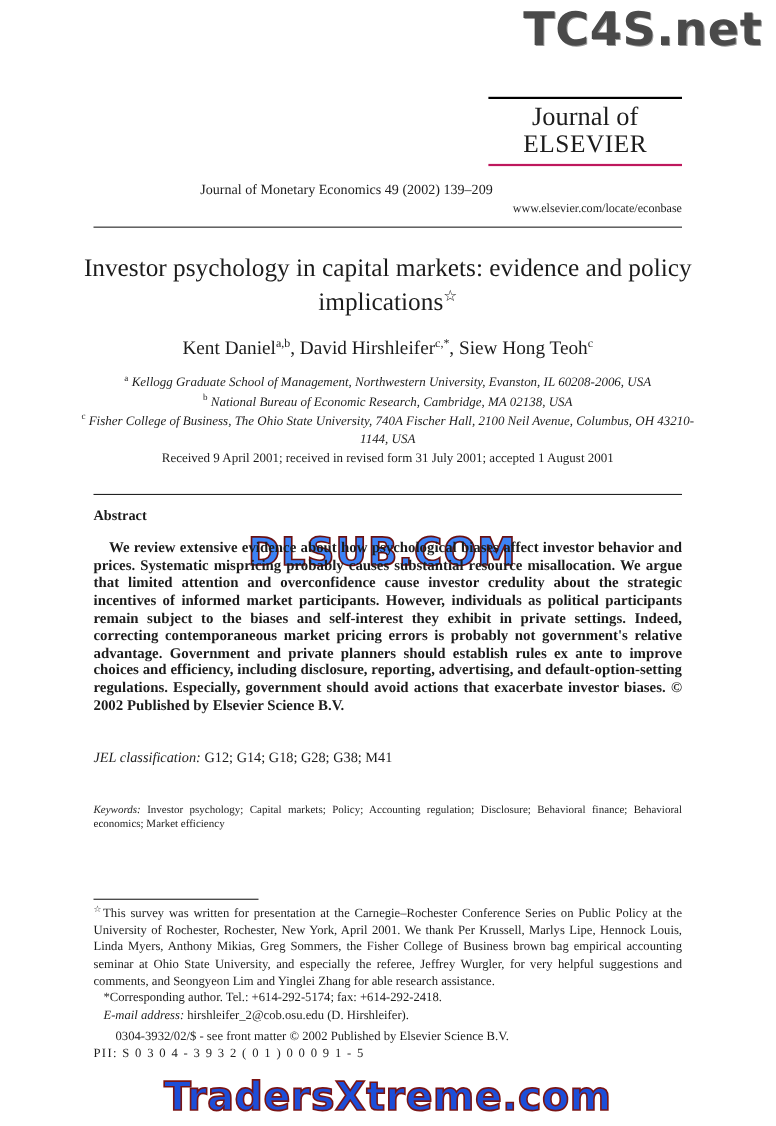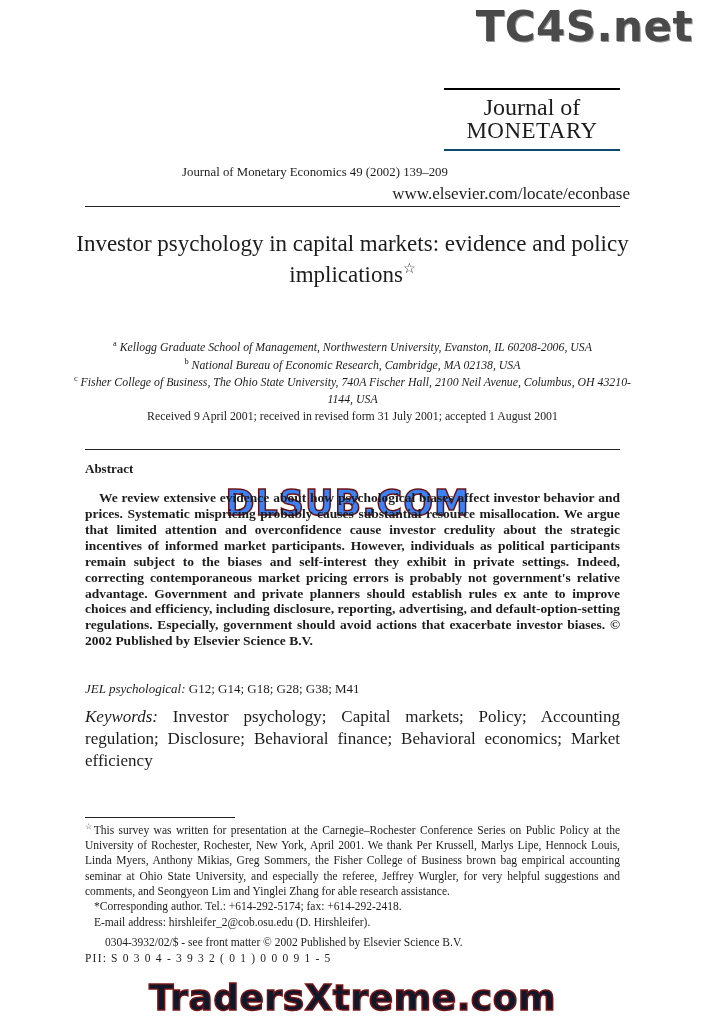--- a/index.html
+++ b/index.html
@@ -34,40 +34,40 @@
     color: #3b82f6;
     -webkit-text-stroke: 1.5px #6b1010;
     text-shadow: 0 0 5px rgba(255,255,255,0.95), 0 0 9px rgba(255,255,255,0.85);
   }
   .wm-bottom {
     bottom: 6px; left: 50%;
     transform: translateX(-50%);
     font-family: "DejaVu Sans", sans-serif;
     font-weight: bold;
     font-size: 36px;
-    color: #0f172a;
+    color: #1d4ed8;
     -webkit-text-stroke: 1.5px #7a1414;
     letter-spacing: 0.5px;
   }
 
   
   .elsevier-block { top: 74px; left: 85px; width: 62px; text-align: center; }
   .elsevier-name { font-weight: bold; font-size: 12.5px; letter-spacing: 0.5px; margin-top: 2px; }
   .journal-line { top: 165px; left: 150px; width: 330px; text-align: center; font-size: 12.8px; }
   .journal-box {
     top: 88px; right: 85px; width: 168px;
     border-top: 2px solid #000;
-    border-bottom: 2px solid #0c4a6e;
+    border-bottom: 2px solid #be185d;
     padding: 5px 4px 7px;
     text-align: center;
     line-height: 1.0;
   }
   .jb-line1 { font-size: 24px; }
   .jb-line2, .jb-line3 { font-size: 23px; letter-spacing: 0.5px; }
-  .website { top: 184px; right: 75px; font-size: 17px; }
+  .website { top: 184px; right: 85px; font-size: 11px; }
 
   .rule-header { top: 206px; left: 85px; width: 535px; border-top: 1.4px solid #222; }
   .rule-abstract { top: 449px; left: 85px; width: 535px; border-top: 1.2px solid #222; }
   .rule-footnote { top: 817px; left: 85px; width: 150px; border-top: 1px solid #222; }
 
   
   .paper-title {
     top: 228px; left: 55px; width: 595px;
     text-align: center;
     font-size: 23px;
@@ -90,80 +90,85 @@
   .abstract-text {
     top: 490px; left: 85px; width: 535px;
     font-size: 13.5px;
     line-height: 1.18;
     text-align: justify;
     text-indent: 14px;
     font-weight: bold;
   }
   .jel { top: 681px; left: 85px; width: 535px; font-size: 13px; }
   .jel .lbl { font-style: italic; }
-  .keywords { top: 706px; left: 85px; width: 535px; font-size: 17px; line-height: 1.3; text-align: justify; }
+  .keywords { top: 730px; left: 85px; width: 535px; font-size: 10px; line-height: 1.3; text-align: justify; }
   .keywords .lbl { font-style: italic; }
 
   
   .footnote {
     top: 822px; left: 85px; width: 535px;
     font-size: 11.5px;
     line-height: 1.33;
     text-align: justify;
   }
   .footnote p { margin: 0; }
   .fn-star sup { font-size: 70%; }
   .fn-corresponding { text-indent: 9px; }
   .fn-email { text-indent: 9px; }
-  .fn-email .lbl { }
+  .fn-email .lbl { font-style: italic; }
 
   .copyright-line { top: 936px; left: 85px; width: 535px; font-size: 11.5px; padding-left: 20px; }
   .pii-line { top: 952px; left: 85px; width: 535px; font-size: 11.5px; letter-spacing: 1.2px; }
 </style>
 </head>
 <body>
 
 <div class="page">
 
   <div class="abs wm-top">TC4S.net</div>
   <div class="abs wm-mid">DLSUB.COM</div>
   <div class="abs wm-bottom">TradersXtreme.com</div>
 
 
   <div class="abs journal-line">Journal of Monetary Economics 49 (2002) 139–209</div>
 
   <div class="abs journal-box">
     <div class="jb-line1">Journal of</div>
-    <div class="jb-line2">MONETARY</div>
+    <div class="jb-line2">ELSEVIER</div>
   </div>
 
   <div class="abs website">www.elsevier.com/locate/econbase</div>
 
   <div class="abs rule-header"></div>
 
   <div class="abs paper-title">
     <span>Investor psychology in capital markets: evidence and policy implications</span><sup>☆</sup>
   </div>
 
+  <div class="abs authors">
+    <span>Kent Daniel</span><sup>a,b</sup><span>, </span>
+    <span>David Hirshleifer</span><sup>c,*</sup><span>, </span>
+    <span>Siew Hong Teoh</span><sup>c</sup>
+  </div>
 
   <div class="abs affiliations">
     <sup>a</sup><span> Kellogg Graduate School of Management, Northwestern University, Evanston, IL 60208-2006, USA</span><br>
     <sup>b</sup><span> National Bureau of Economic Research, Cambridge, MA 02138, USA</span><br>
     <sup>c</sup><span> Fisher College of Business, The Ohio State University, 740A Fischer Hall, 2100 Neil Avenue, Columbus, OH 43210-1144, USA</span>
   </div>
 
   <div class="abs received">Received 9 April 2001; received in revised form 31 July 2001; accepted 1 August 2001</div>
 
   <div class="abs rule-abstract"></div>
 
   <div class="abs abstract-heading">Abstract</div>
   <div class="abs abstract-text">We review extensive evidence about how psychological biases affect investor behavior and prices. Systematic mispricing probably causes substantial resource misallocation. We argue that limited attention and overconfidence cause investor credulity about the strategic incentives of informed market participants. However, individuals as political participants remain subject to the biases and self-interest they exhibit in private settings. Indeed, correcting contemporaneous market pricing errors is probably not government's relative advantage. Government and private planners should establish rules ex ante to improve choices and efficiency, including disclosure, reporting, advertising, and default-option-setting regulations. Especially, government should avoid actions that exacerbate investor biases. © 2002 Published by Elsevier Science B.V.</div>
 
   <div class="abs jel">
-    <span class="lbl">JEL psychological:</span><span> G12; G14; G18; G28; G38; M41</span>
+    <span class="lbl">JEL classification:</span><span> G12; G14; G18; G28; G38; M41</span>
   </div>
 
   <div class="abs keywords">
     <span class="lbl">Keywords:</span><span> Investor psychology; Capital markets; Policy; Accounting regulation; Disclosure; Behavioral finance; Behavioral economics; Market efficiency</span>
   </div>
 
   <div class="abs rule-footnote"></div>
 
   <div class="abs footnote">
     <p class="fn-star"><sup>☆</sup><span>This survey was written for presentation at the Carnegie–Rochester Conference Series on Public Policy at the University of Rochester, Rochester, New York, April 2001. We thank Per Krussell, Marlys Lipe, Hennock Louis, Linda Myers, Anthony Mikias, Greg Sommers, the Fisher College of Business brown bag empirical accounting seminar at Ohio State University, and especially the referee, Jeffrey Wurgler, for very helpful suggestions and comments, and Seongyeon Lim and Yinglei Zhang for able research assistance.</span></p>

